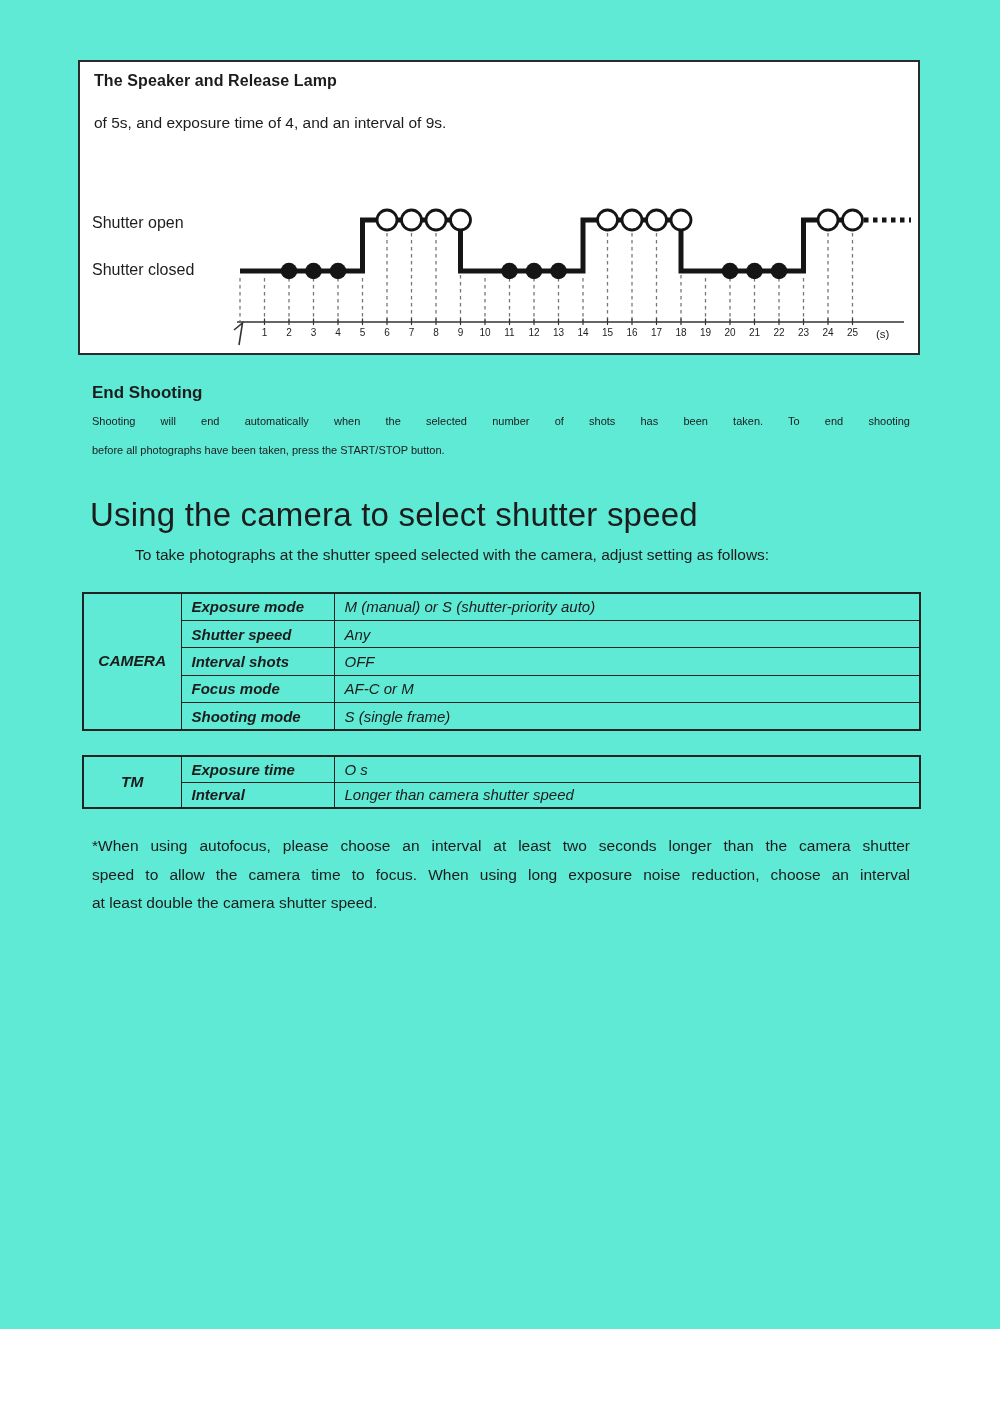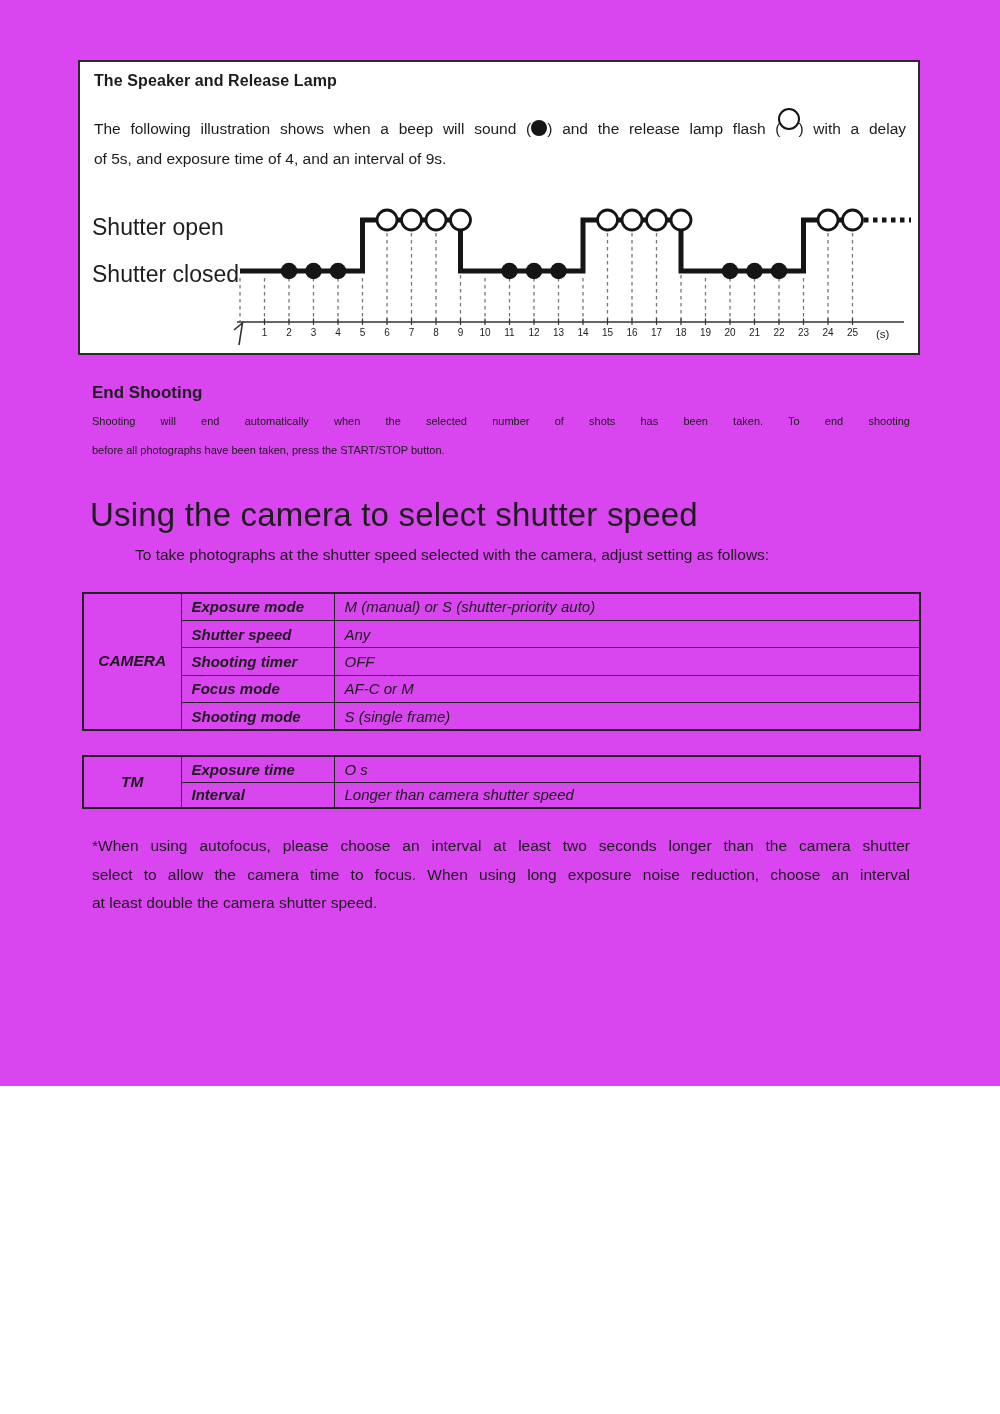--- a/index.html
+++ b/index.html
@@ -1,38 +1,38 @@
 <!DOCTYPE html>
 <html><head>
 <meta charset="utf-8">
 <style>
   * { margin:0; padding:0; box-sizing:border-box; }
   html,body { background:#ffffff; }
   .page {
-    position:relative; width:1000px; height:1086px; background:#d946ef;
+    position:relative; width:1000px; height:1329px; background:#5eead4;
     font-family:"Liberation Sans", sans-serif; color:#1c1c1c;
   }
   
   .panel {
     position:absolute; left:78px; top:60px; width:842px; height:295px;
     border:2px solid #2b2b2b; background:#fff;
   }
   .panel-title { position:absolute; left:14px; top:10px; font-size:16px; font-weight:bold; letter-spacing:.1px; }
   .intro { position:absolute; left:14px; top:46px; width:812px; font-size:15.5px; line-height:30px; }
   .force-justify { text-align:justify; text-align-last:justify; }
   .plain-line { text-align:left; }
   .beep-glyph {
     display:inline-block; width:16px; height:16px; border-radius:50%;
     background:#151515; vertical-align:-2px;
   }
   .lamp-glyph {
     display:inline-block; width:22px; height:22px; border-radius:50%;
     border:2.6px solid #151515; background:#fff; vertical-align:4px; margin:0 -2px;
   }
-  .diagram-label { position:absolute; font-size:23px; color:#1d1d1d; white-space:nowrap; }
+  .diagram-label { position:absolute; font-size:16px; color:#1d1d1d; white-space:nowrap; }
   #shutter-open-label   { left:12px; top:152px; }
   #shutter-closed-label { left:12px; top:199px; }
   #timing-svg { position:absolute; left:0; top:130px; width:842px; height:163px;
     font-family:"Liberation Sans", sans-serif; }
 
   
   .h-end { position:absolute; left:92px; top:383px; font-size:17px; font-weight:bold; }
   .p-end { position:absolute; left:92px; top:407px; width:818px; font-size:11px; line-height:28.5px; }
   .h-main { position:absolute; left:90px; top:496px; font-size:33px; font-weight:400; letter-spacing:.2px; }
   .p-sub { position:absolute; left:92px; top:542px; width:818px; font-size:15.5px; line-height:26px;margin-left:43px; }
@@ -52,23 +52,20 @@
 </style>
 </head>
 <body>
 
 <div class="page">
 
   <div class="panel">
     <div class="panel-title">The Speaker and Release Lamp</div>
 
     <div class="intro">
-      <div class="force-justify">
-        <span>The following illustration shows when a beep will sound (</span><span class="beep-glyph"></span><span>) and the release lamp flash (</span><span class="lamp-glyph"></span><span>) with a delay</span>
-      </div>
       <div class="plain-line">of 5s, and exposure time of 4, and an interval of 9s.</div>
     </div>
 
     <span class="diagram-label" id="shutter-open-label">Shutter open</span>
     <span class="diagram-label" id="shutter-closed-label">Shutter closed</span>
 
     <svg id="timing-svg" viewBox="0 0 842 163">
         <line x1="160" y1="86" x2="160" y2="129" stroke="#777777" stroke-width="1.3" stroke-dasharray="3.5 3.5"></line>
         <line x1="184.5" y1="86" x2="184.5" y2="129" stroke="#777777" stroke-width="1.3" stroke-dasharray="3.5 3.5"></line>
         <line x1="209" y1="86" x2="209" y2="129" stroke="#777777" stroke-width="1.3" stroke-dasharray="3.5 3.5"></line>
@@ -191,21 +188,21 @@
       <tr>
         <td class="hdr-cell" rowspan="5">CAMERA</td>
         <td class="lbl-cell">Exposure mode</td>
         <td>M (manual) or S (shutter-priority auto)</td>
       </tr>
       <tr>
         <td class="lbl-cell">Shutter speed</td>
         <td>Any</td>
       </tr>
       <tr>
-        <td class="lbl-cell">Shooting timer</td>
+        <td class="lbl-cell">Interval shots</td>
         <td>OFF</td>
       </tr>
       <tr>
         <td class="lbl-cell">Focus mode</td>
         <td>AF-C or M</td>
       </tr>
       <tr>
         <td class="lbl-cell">Shooting mode</td>
         <td>S (single frame)</td>
       </tr>
@@ -226,17 +223,17 @@
       </tr>
       <tr>
         <td class="lbl-cell">Interval</td>
         <td>Longer than camera shutter speed</td>
       </tr>
     </tbody>
   </table>
 
   <div class="footnote">
     <div class="force-justify">*When using autofocus, please choose an interval at least two seconds longer than the camera shutter</div>
-    <div class="force-justify">select to allow the camera time to focus. When using long exposure noise reduction, choose an interval</div>
+    <div class="force-justify">speed to allow the camera time to focus. When using long exposure noise reduction, choose an interval</div>
     <div class="plain-line">at least double the camera shutter speed.</div>
   </div>
 
 </div>
 
 </body></html>

